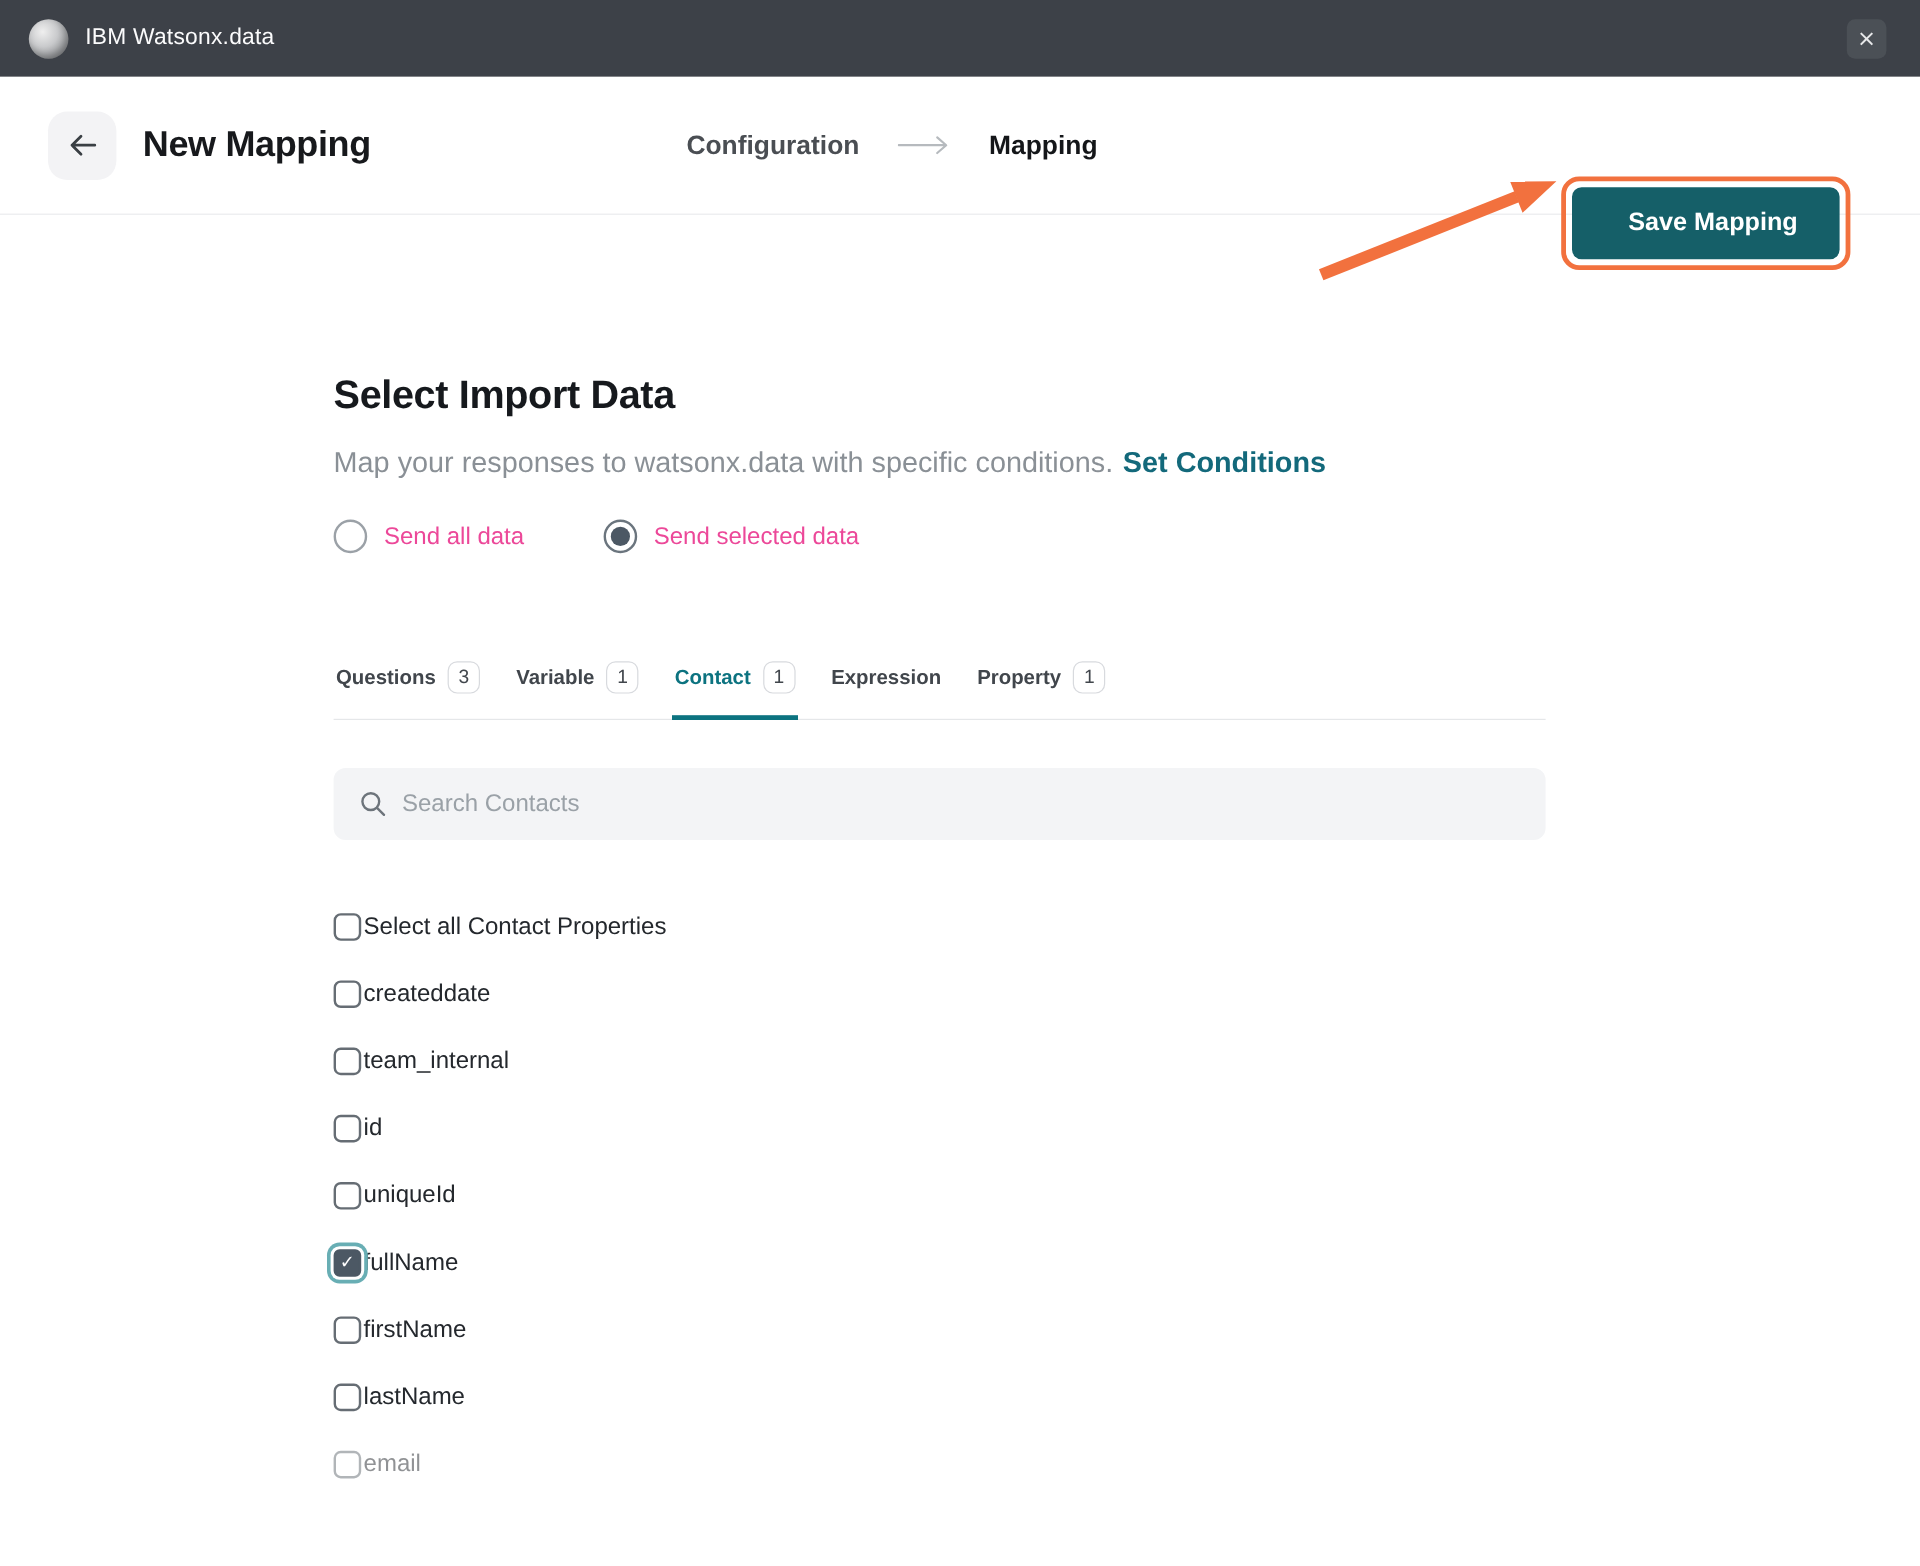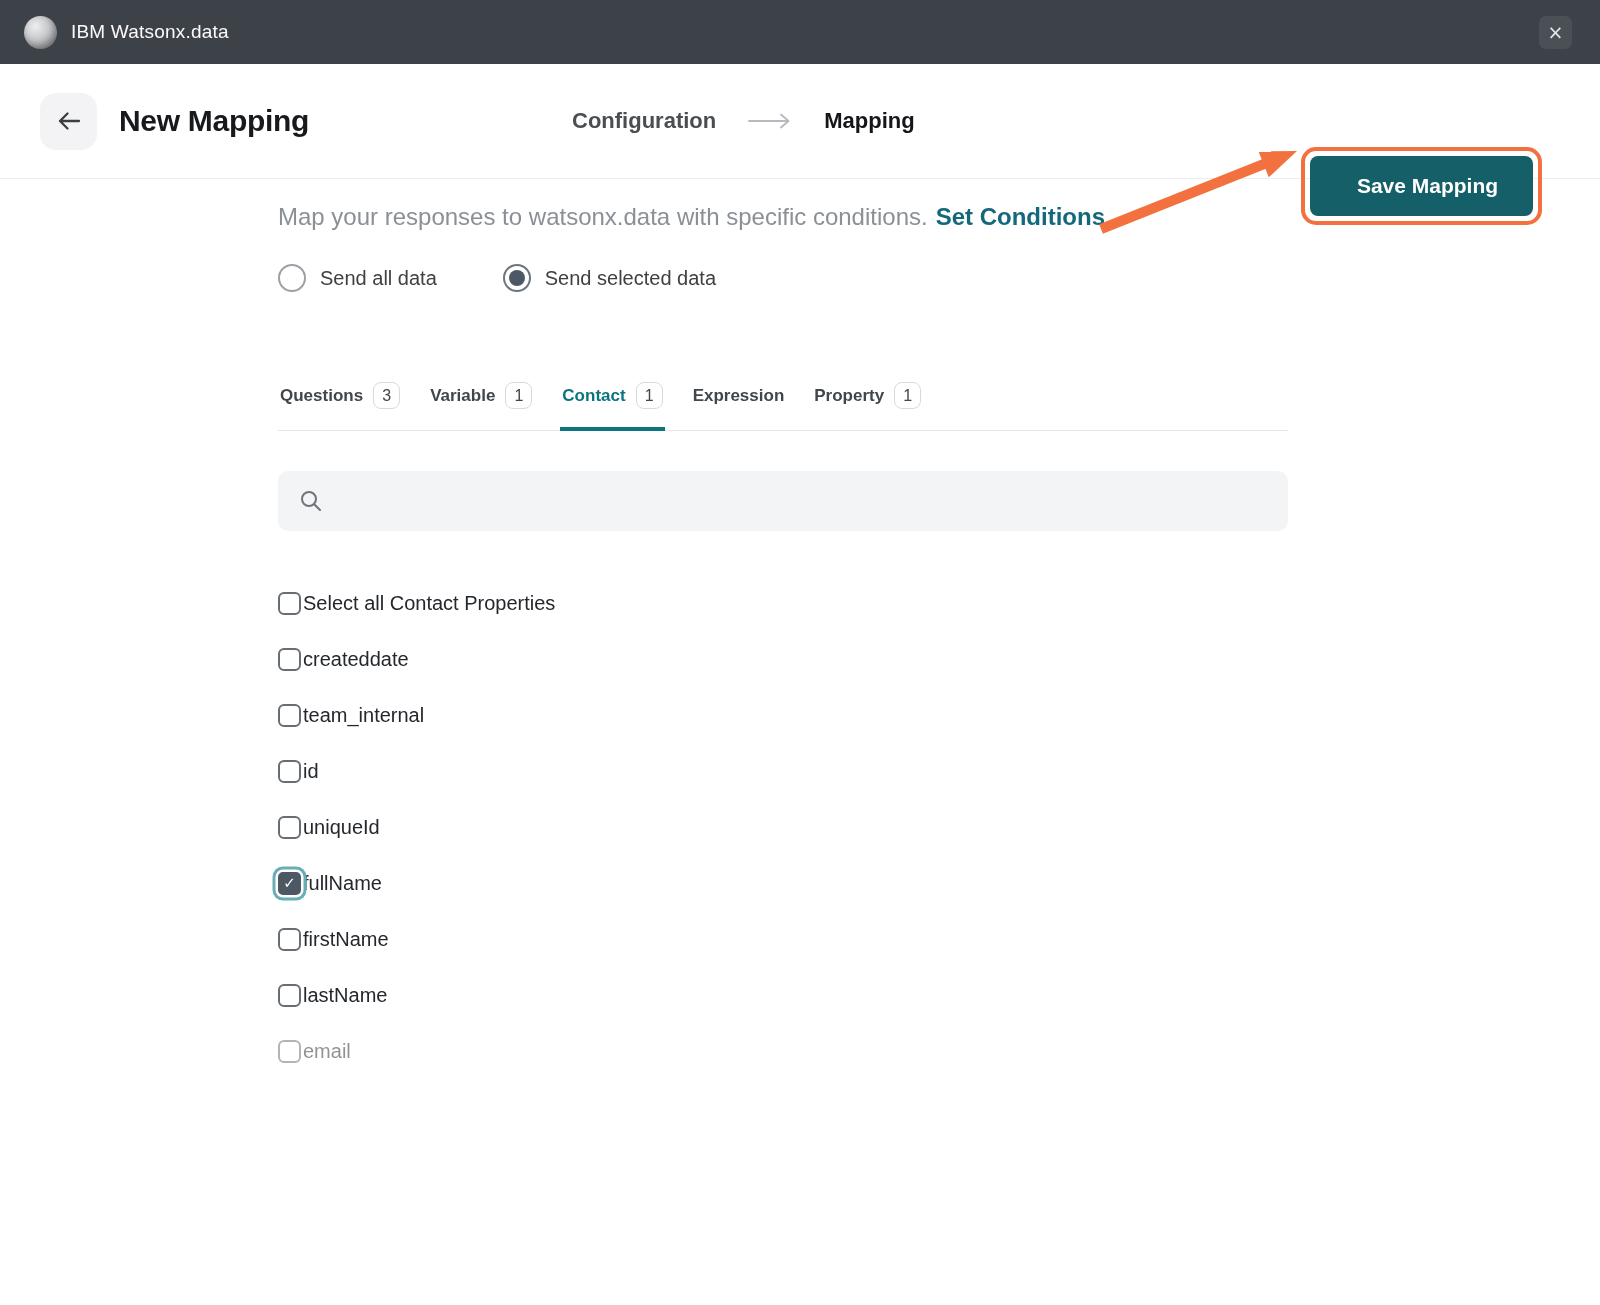--- a/index.html
+++ b/index.html
@@ -38,21 +38,21 @@
     pointer-events:none; z-index:1; }
 
   
   .content { margin-left:278px; width:1010px; }
   .section-heading { margin-top:131px; font-size:33px; font-weight:700; color:#16191d;
     letter-spacing:-.3px; }
   .subtitle { margin-top:24px; font-size:24px; color:#8a9096; }
   .subtitle a { color:#13697b; font-weight:600; text-decoration:none; margin-left:8px; cursor:pointer; }
 
   .radio-row { margin-top:33px; display:flex; align-items:center; gap:66px; }
-  .radio { display:flex; align-items:center; gap:14px; font-size:20px; color:#404040; cursor:pointer; }
+  .radio { display:flex; align-items:center; gap:14px; font-size:20px; color:#ec4899; cursor:pointer; }
   .radio-circle { position:relative; width:28px; height:28px; border-radius:50%;
     border:2px solid #9ba1a7; flex:none; }
   .radio.selected .radio-circle { border-color:#6b757e; }
   .radio.selected .radio-circle::after { content:""; position:absolute; inset:4px;
     border-radius:50%; background:#4c5864; }
 
   .tabs { margin-top:86px; display:flex; gap:26px; border-bottom:1px solid #e5e7e9; }
   .tab { display:flex; align-items:center; gap:10px; padding:4px 2px 18px;
     border-bottom:4px solid transparent; margin-bottom:-1px; cursor:pointer; }
   .tab-label { font-size:17px; font-weight:600; color:#41464c; }
@@ -113,20 +113,21 @@
       </svg>
       <span class="crumb active">Mapping</span>
     </div>
     <div class="save-wrap">
       <button class="save-btn">Save Mapping</button>
       <div class="save-ring"></div>
     </div>
   </div>
 
   <div class="content">
+    <h2 class="section-heading">Select Import Data</h2>
     <p class="subtitle"><span>Map your responses to watsonx.data with specific conditions.</span><a>Set Conditions</a></p>
 
     <div class="radio-row">
       <label class="radio">
         <span class="radio-circle"></span>
         <span>Send all data</span>
       </label>
       <label class="radio selected">
         <span class="radio-circle"></span>
         <span>Send selected data</span>
@@ -154,20 +155,21 @@
         <span class="tab-label">Property</span>
         <span class="badge">1</span>
       </div>
     </div>
 
     <div class="search-box">
       <svg width="22" height="22" viewBox="0 0 22 22">
         <circle cx="9" cy="9" r="7" fill="none" stroke="#6d747b" stroke-width="2"></circle>
         <line x1="14.2" y1="14.2" x2="20" y2="20" stroke="#6d747b" stroke-width="2" stroke-linecap="round"></line>
       </svg>
+      <input type="text" placeholder="Search Contacts" style="">
     </div>
 
     <div class="list">
       <label class="row">
         <span class="cb"></span>
         <span class="lbl">Select all Contact Properties</span>
       </label>
       <label class="row">
         <span class="cb"></span>
         <span class="lbl">createddate</span>

